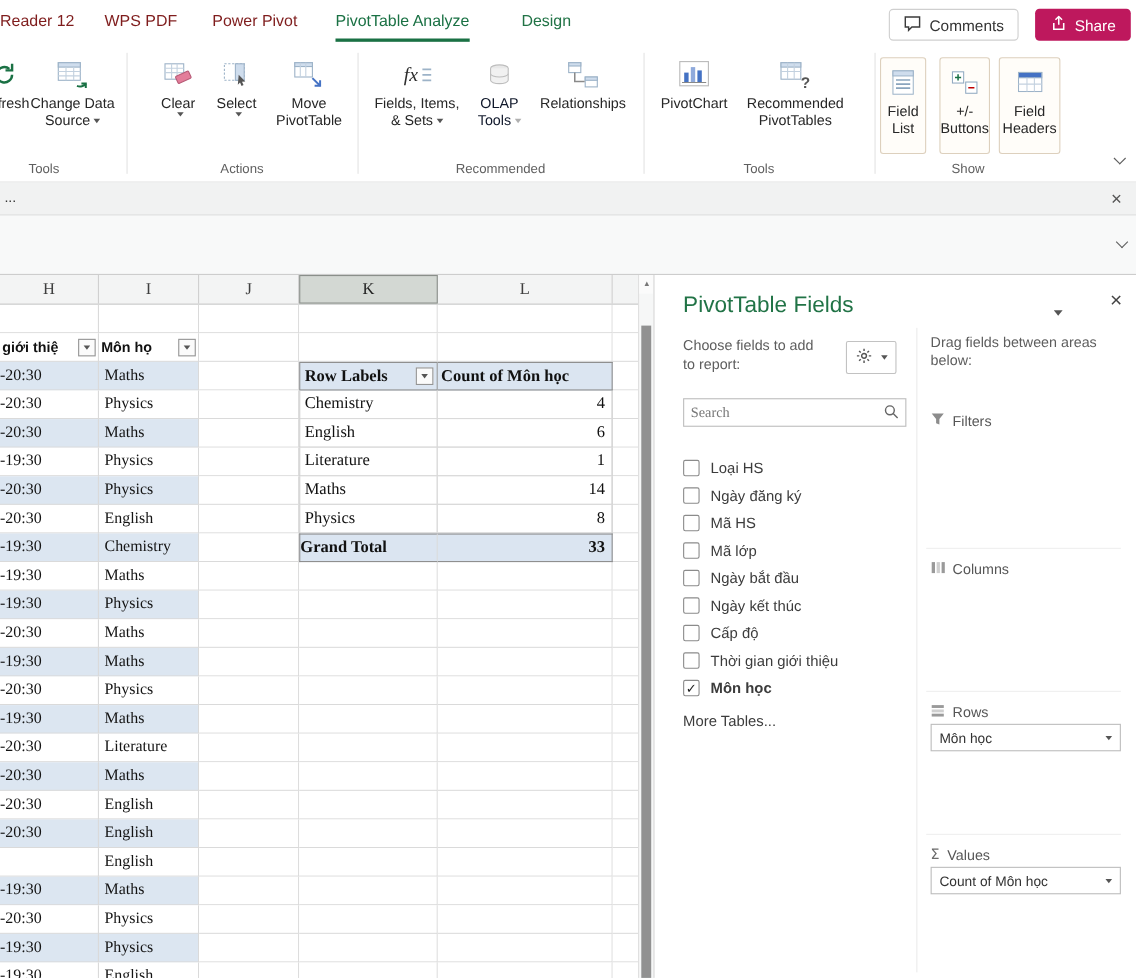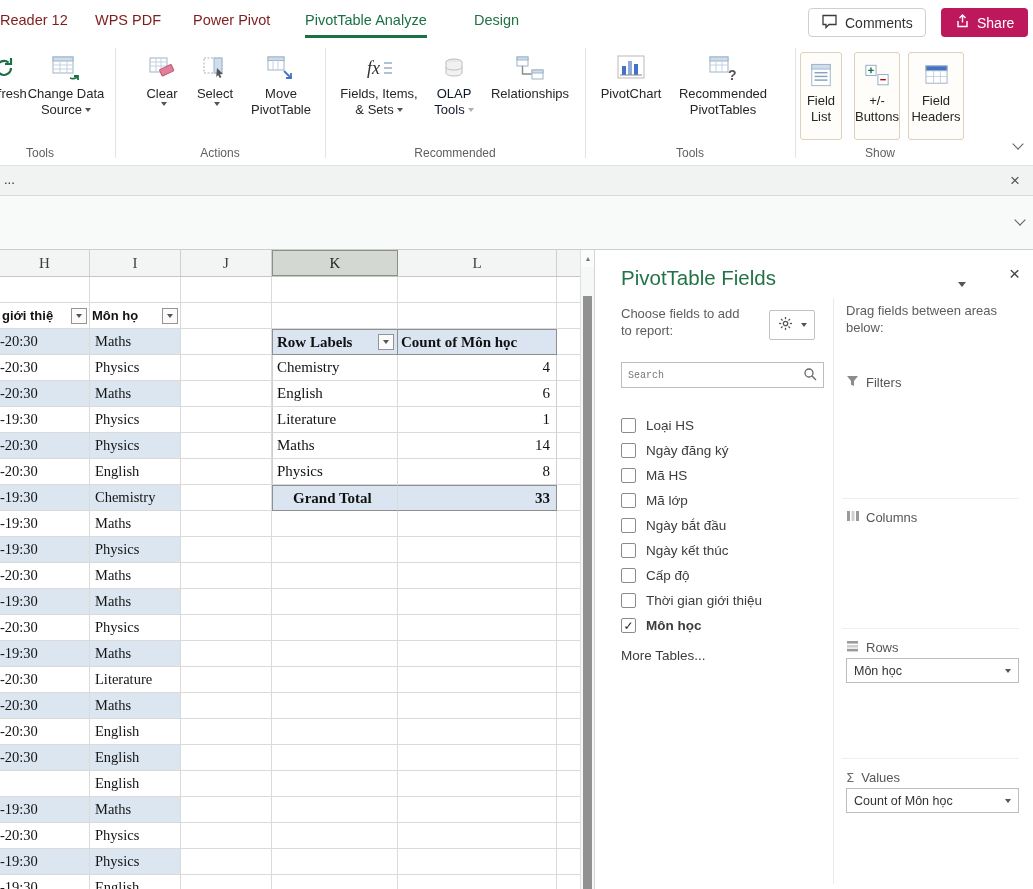--- a/index.html
+++ b/index.html
@@ -53,38 +53,38 @@
 .pivot{position:absolute;left:272px;top:79px;width:285px;font-family:"Liberation Serif",serif;font-size:15px;color:#111}
 .prow{display:flex;height:26px}
 .pc{height:26px;display:flex;align-items:center;overflow:hidden;white-space:nowrap}
 .pk{width:126px}.pl{width:159px}
 .phead .pc{background:#dbe5f1;font-weight:bold;border-top:1px solid #8f8f8f;border-bottom:1px solid #8f8f8f}
 .phead .pk{border-left:1px solid #8f8f8f;border-right:1px solid #8f8f8f;justify-content:space-between;padding-left:4px;padding-right:3px}
 .phead .pl{border-right:1px solid #8f8f8f;padding-left:3px}
 .plab{padding-left:4px;border-right:1px solid #dadada;border-bottom:1px solid #dadada;border-left:1px solid #cfcfcf}
 .pnum{justify-content:flex-end;padding-right:6px;border-right:1px solid #cfcfcf;border-bottom:1px solid #dadada}
 .ptotal .pc{background:#dbe5f1;font-weight:bold;border-top:1px solid #8f8f8f;border-bottom:1px solid #8f8f8f}
-.ptotal .pk{border-left:1px solid #8f8f8f;border-right:1px solid #dadada;padding-left:20px}
+.ptotal .pk{border-left:1px solid #8f8f8f;border-right:1px solid #dadada;padding-left:0}
 .ptotal .pl{border-right:1px solid #8f8f8f;justify-content:flex-end;padding-right:6px}
 
 
 .vscroll{position:absolute;left:580px;top:250px;width:14px;height:639px;background:#f6f7f7;border-left:1px solid #e0e0e0}
 .varrow{position:absolute;left:0;top:0;width:14px;height:17px;display:flex;align-items:center;justify-content:center;font-size:7px;color:#777;background:#fbfbfb}
 .vthumb{position:absolute;left:2px;top:46px;width:9px;height:593px;background:#919191}
 
 
 .pane{position:absolute;left:594px;top:250px;width:439px;height:639px;background:#fff;border-left:1px solid #d4d4d4;font-size:13px}
 .pane-title{position:absolute;left:26px;top:16px;font-size:20.5px;color:#217346;white-space:nowrap}
 .pane-chev{position:absolute;left:363px;top:26px}
 .pane-chev .dtri{border-left-width:4.5px;border-right-width:4.5px;border-top-width:5px;margin:0}
 .pane-close{position:absolute;left:414px;top:13px;font-size:19px;color:#444}
 .choose{position:absolute;left:26px;top:55px;width:128px;color:#5d5d5d;line-height:17px}
 .gearbtn{position:absolute;left:174px;top:60px;width:46px;height:30px;border:1px solid #c2c2c2;border-radius:2px;background:#fff;display:flex;align-items:center;justify-content:center;gap:5px}
 .searchbox{position:absolute;left:26px;top:112px;width:203px;height:26px;border:1px solid #bdbdbd;background:#fff;display:flex;align-items:center;padding:0 6px;gap:4px}
-.searchbox input{border:none;outline:none;flex:1;font-size:10px;color:#333;font-family:Liberation Mono, monospace;min-width:0}
+.searchbox input{border:none;outline:none;flex:1;font-size:13px;color:#333;font-family:Liberation Serif, serif;min-width:0}
 .searchbox input::placeholder{color:#767676}
 .fields{position:absolute;left:26px;top:158px;width:200px}
 .fitem{display:flex;align-items:flex-end;height:25px;gap:10px;font-size:13.5px;color:#3c3c3c}
 .cbx{width:15px;height:15px;border:1px solid #8b8b8b;border-radius:2px;background:#fff;display:flex;align-items:center;justify-content:center;font-size:12px;color:#1f1f1f;flex:none}
 .fbold{font-weight:bold}
 .more{position:absolute;left:26px;top:398px;font-size:13.5px;color:#3c3c3c}
 .pdiv{position:absolute;left:238px;top:48px;width:1px;height:586px;background:#ebebeb}
 .dragtext{position:absolute;left:251px;top:52px;width:176px;color:#5d5d5d;line-height:17px}
 .sect{position:absolute;left:251px;width:173px;display:flex;align-items:center;gap:7px;color:#565656}
 .sep{position:absolute;left:247px;width:177px;height:1px;background:#efefef}

